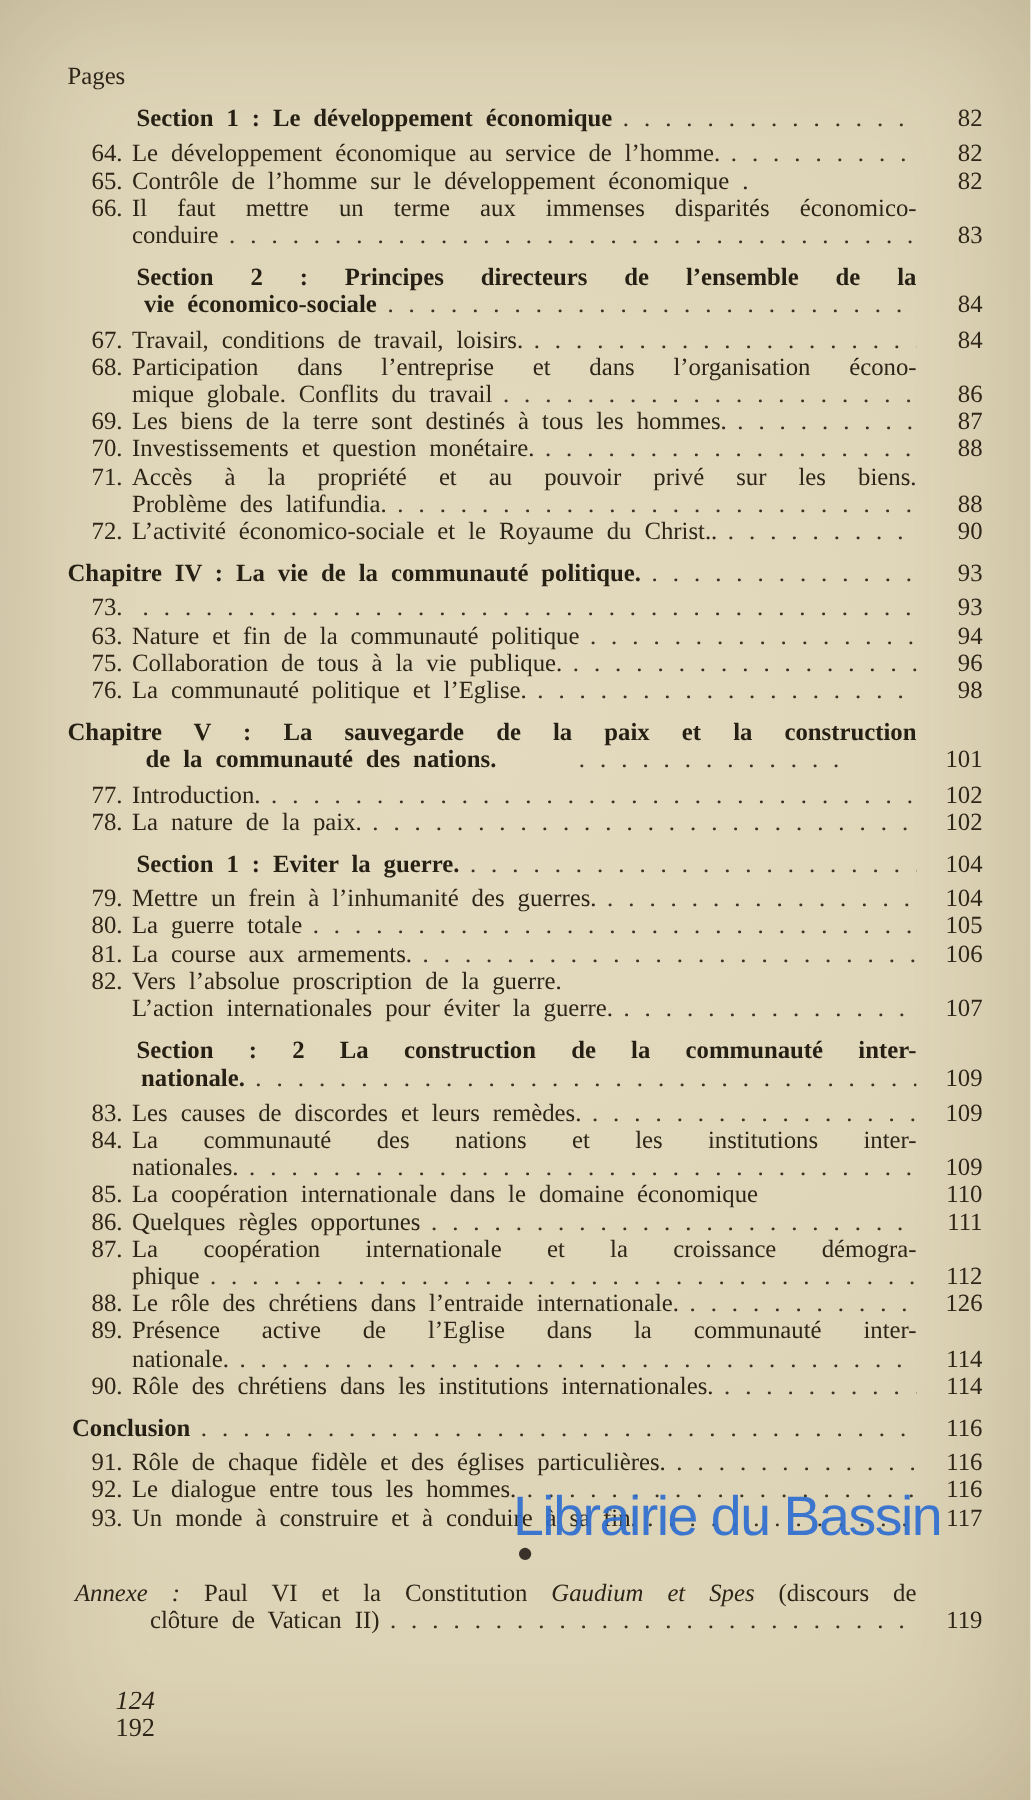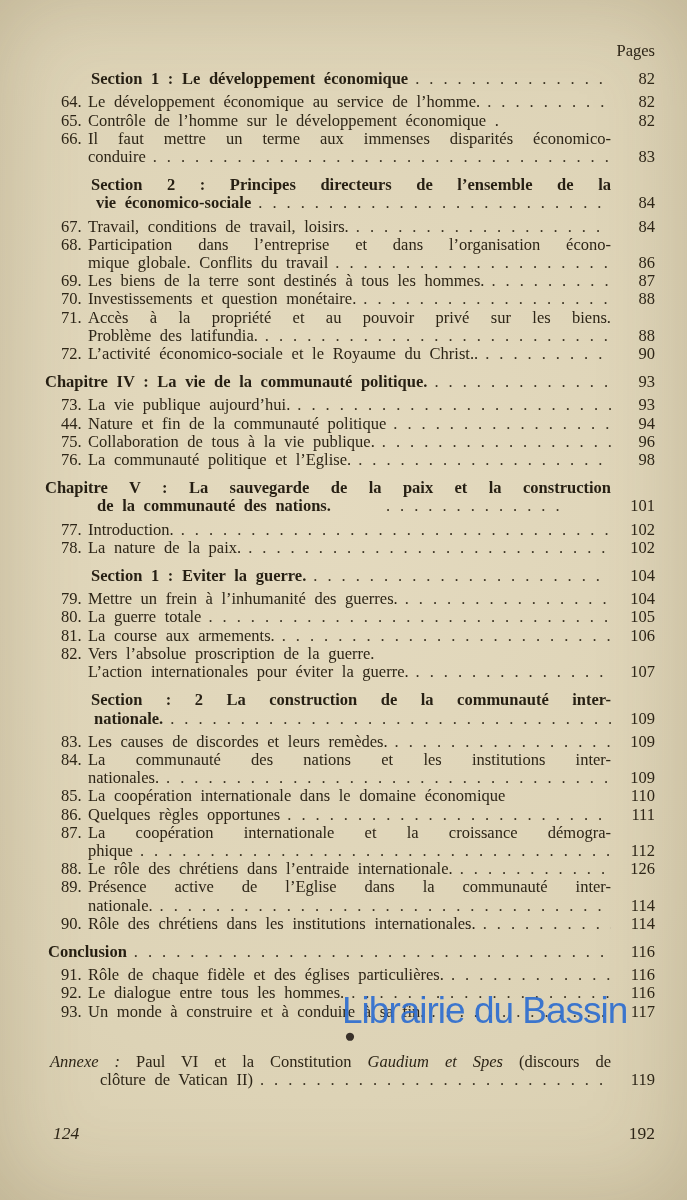--- a/index.html
+++ b/index.html
@@ -8,21 +8,21 @@
     position:relative;width:687px;height:1200px;
     background:radial-gradient(130% 95% at 48% 42%, #e4dabf 0%, #ddd3b6 52%, #d2c7a6 100%);
     box-shadow:inset 0 0 90px rgba(96,76,42,.22);
     font-family:"Liberation Serif","DejaVu Serif",serif;
     color:#2d2517;
     font-size:16.5px;
     line-height:18.2px;
     word-spacing:4.5px;
   }
   .toc{position:absolute;left:45px;right:32px;top:42px;}
-  .pages-row{text-align:right;margin-bottom:6px;}
+  .pages-row{margin-bottom:6px;}
   .entry{position:relative;}
   .entry.item{padding-left:43px;}
   .entry.section{padding-left:46px;}
   .entry.chapter{padding-left:0;}
   .entry.conclusion{padding-left:3px;}
   .entry.annexe{padding-left:5px;}
   .entry.section,.entry.chapter,.entry.conclusion{margin-top:10px;margin-bottom:5px;}
   .entry.section .ltxt,.entry.section .jline,
   .entry.chapter .ltxt,.entry.chapter .jline,
   .entry.conclusion .ltxt{font-weight:bold;color:#261f13;}
@@ -34,21 +34,21 @@
   .jline{text-align:justify;text-align-last:justify;margin-right:44px;}
   .pline{}
   .it{font-style:italic;}
   .bullet-row{text-align:center;margin:6px 0 8px 0;font-size:19px;color:#39312a;letter-spacing:0;}
   .watermark{
     position:absolute;left:342px;top:1002px;
     font-family:"Liberation Sans","DejaVu Sans",sans-serif;
     font-size:37px;letter-spacing:-1px;opacity:.92;white-space:nowrap;
     word-spacing:0;pointer-events:none;
   }
-  .folios{position:absolute;left:53px;right:32px;top:1124px;display:flex;justify-content:space-between;align-items:baseline;font-size:17.5px;}
+  .folios{position:absolute;left:77px;right:32px;top:1124px;display:flex;justify-content:space-between;align-items:baseline;font-size:17.5px;flex-direction:column;}
   .folio-left{font-style:italic;}
 </style>
 </head>
 <body>
 
 <div class="page">
   <div class="toc">
     <div class="pages-row">Pages</div>
     <div id="entries">
         <div class="entry section">
@@ -144,27 +144,26 @@
         <div class="entry chapter">
           <div class="lrow">
             <span class="ltxt">Chapitre IV : La vie de la communauté politique.</span>
             <span class="leader">................................................................................</span>
             <span class="pg">93</span>
           </div>
         </div>
         <div class="entry item">
           <span class="num">73.</span>
           <div class="lrow">
-            <span class="ltxt">La vie publique aujourd’hui.</span>
             <span class="leader">................................................................................</span>
             <span class="pg">93</span>
           </div>
         </div>
         <div class="entry item">
-          <span class="num">44.</span>
+          <span class="num">63.</span>
           <div class="lrow">
             <span class="ltxt">Nature et fin de la communauté politique</span>
             <span class="leader">................................................................................</span>
             <span class="pg">94</span>
           </div>
         </div>
         <div class="entry item">
           <span class="num">75.</span>
           <div class="lrow">
             <span class="ltxt">Collaboration de tous à la vie publique.</span>

